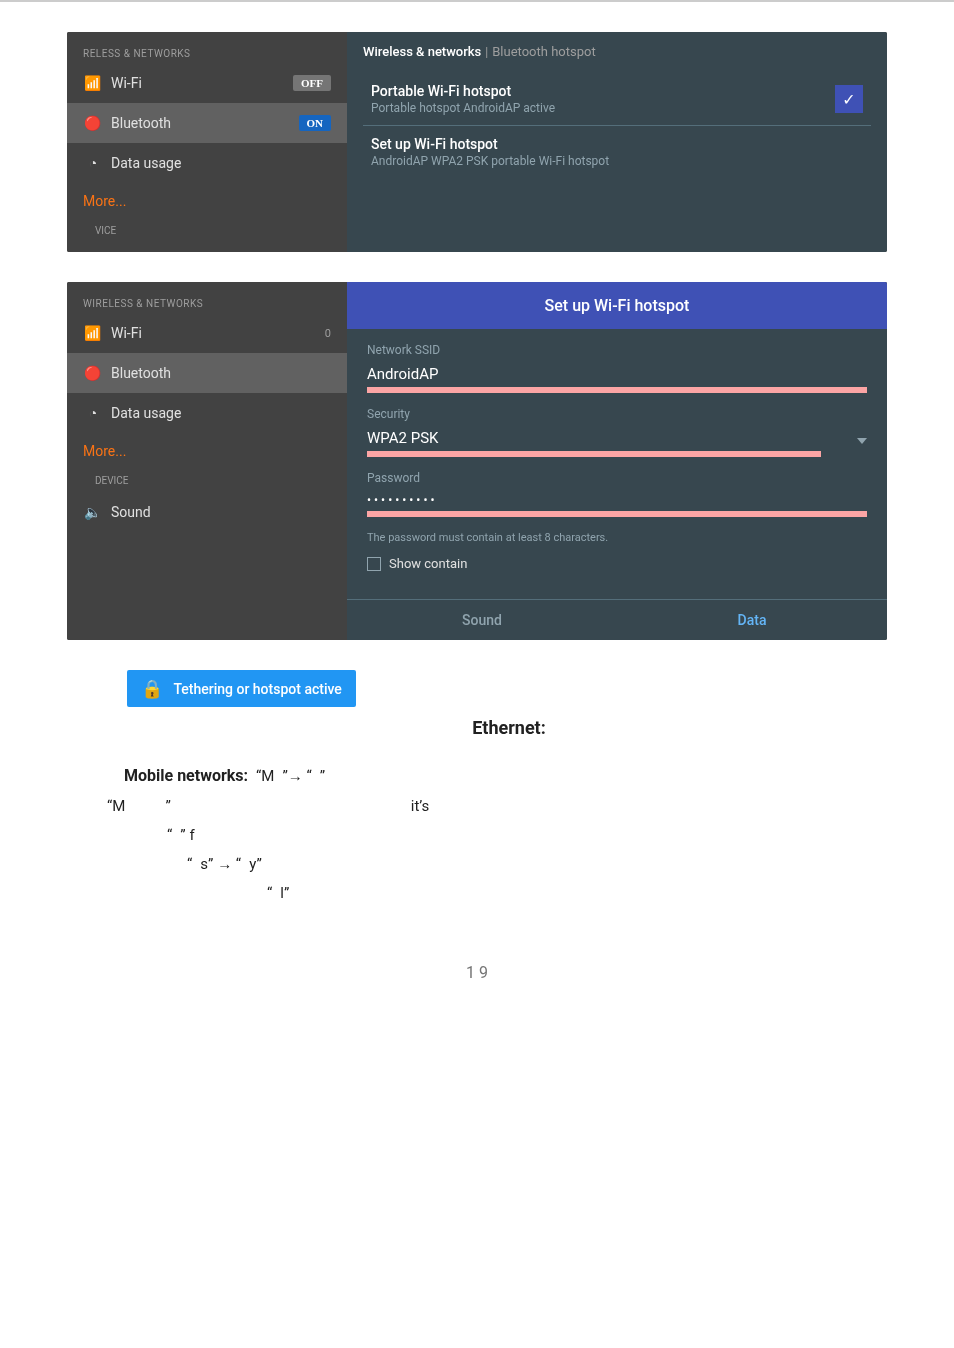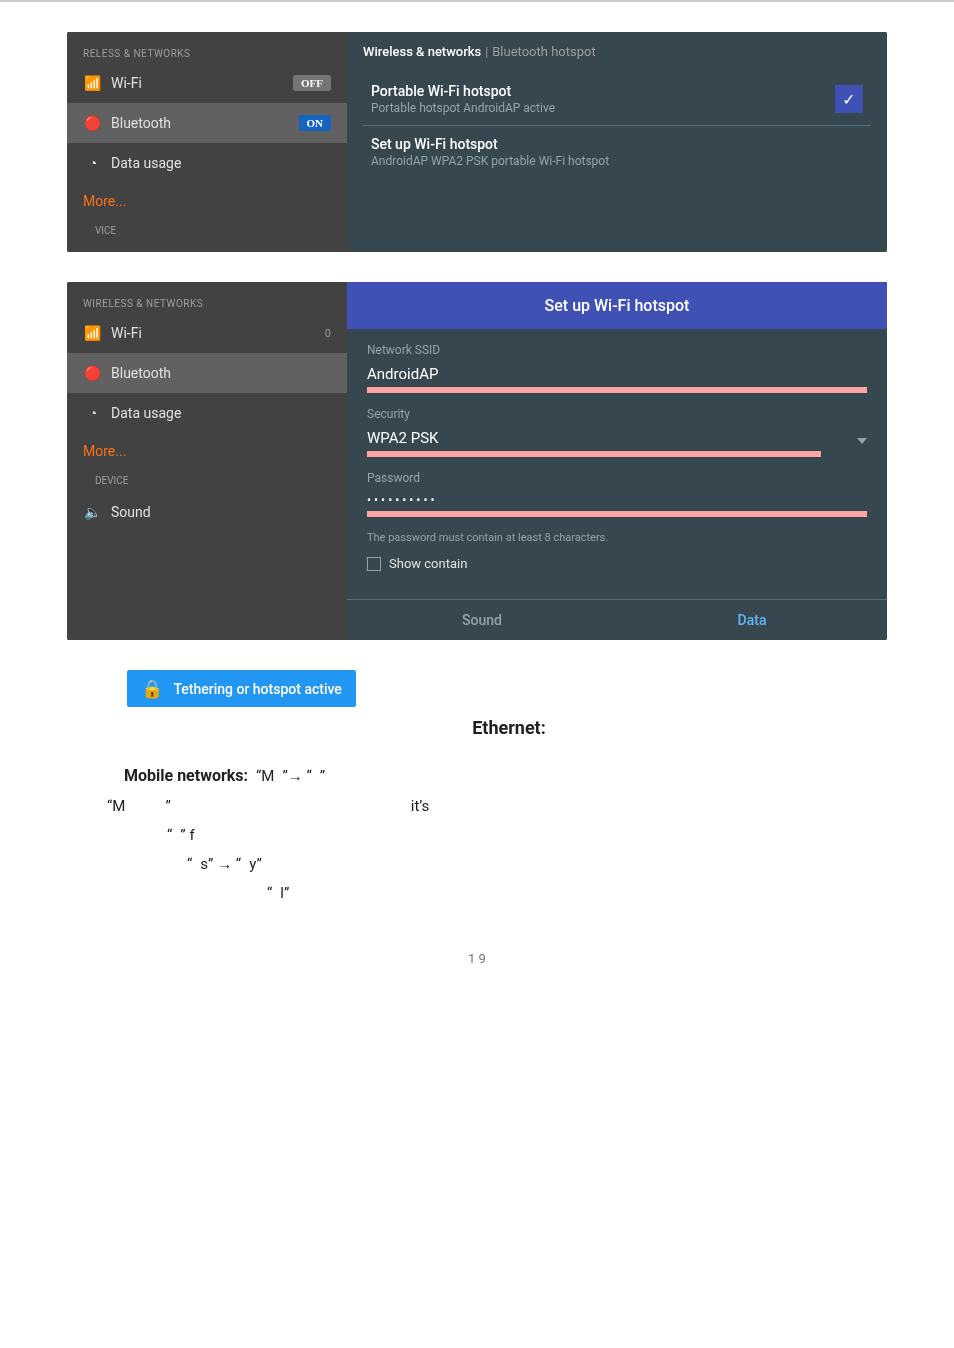--- a/index.html
+++ b/index.html
@@ -313,22 +313,22 @@
       width: 820px;
       color: #212121;
       font-size: 15px;
       line-height: 1.8;
     }
 
     
     .page-number {
       text-align: center;
       color: #757575;
-      font-size: 13px;
-      margin-top: 44px;
+      font-size: 16px;
+      margin-top: 56px;
       padding-bottom: 20px;
     }
 
     
     .sidebar-icon {
       display: inline-flex;
       align-items: center;
       justify-content: center;
       width: 20px;
       height: 20px;

